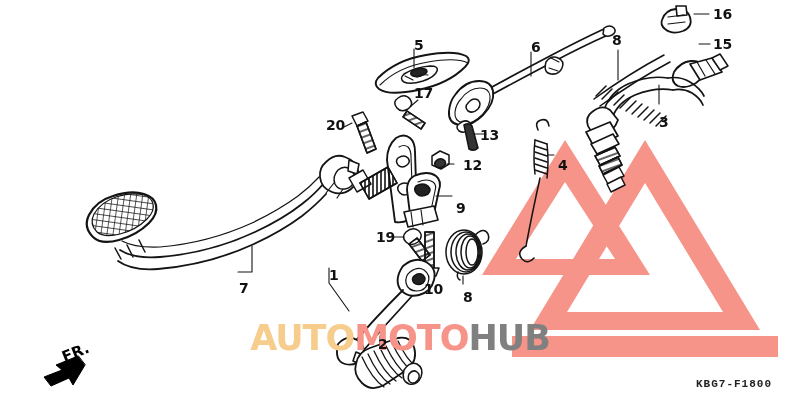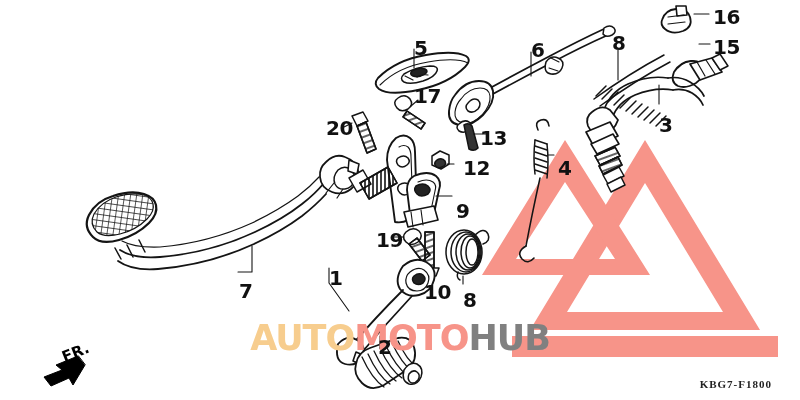--- a/index.html
+++ b/index.html
@@ -1,27 +1,27 @@
 <!DOCTYPE html>
 <html><head>
 <meta charset="utf-8">
 <style>
   html,body{margin:0;padding:0;background:#fff;}
   body{width:800px;height:400px;overflow:hidden;
        font-family:"DejaVu Sans",sans-serif;}
   #stage{position:relative;width:800px;height:400px;background:#fff;}
   #stage svg.layer{position:absolute;left:0;top:0;width:800px;height:400px;}
   .lbl{position:absolute;font-family:"DejaVu Sans",sans-serif;
-       font-weight:700;font-size:20px;color:#111;line-height:1;
+       font-weight:700;font-size:14px;color:#111;line-height:1;
        letter-spacing:-.3px;white-space:nowrap;}
   #frtext{position:absolute;font-family:"DejaVu Sans",sans-serif;
           font-weight:700;font-size:15px;color:#000;
           transform:rotate(-22deg);transform-origin:left bottom;}
   #partno{position:absolute;right:28px;bottom:10px;
-          font-family:Liberation Serif, serif;font-weight:700;
+          font-family:Liberation Mono, monospace;font-weight:700;
           font-size:11px;letter-spacing:1px;color:#222;}
   #wmtext{position:absolute;left:50%;transform:translateX(-50%);
           bottom:42px;font-family:"DejaVu Sans",sans-serif;
           font-weight:700;font-size:35px;letter-spacing:-1px;
           white-space:nowrap;}
 </style>
 </head>
 <body>
 
 <div id="stage">

